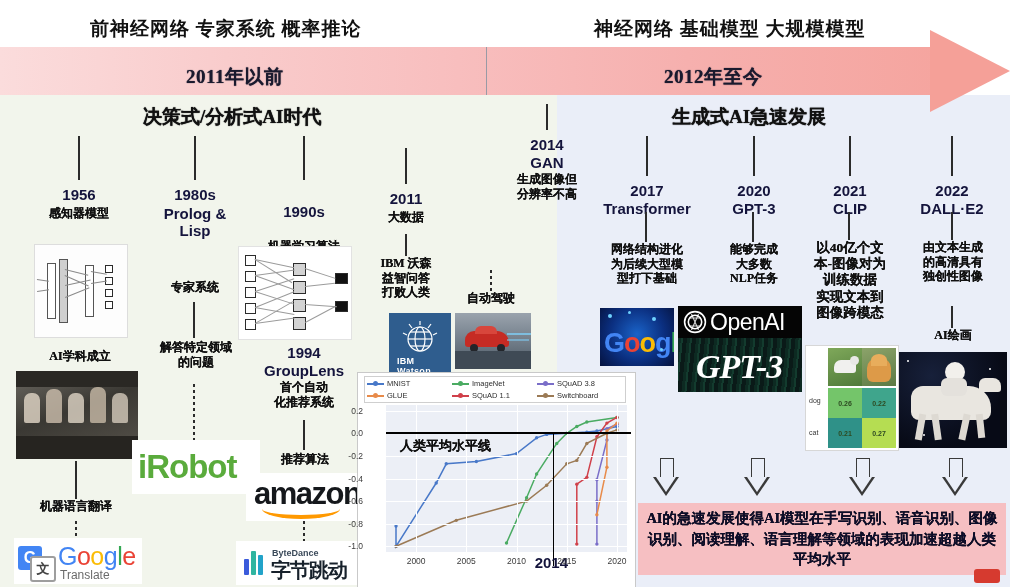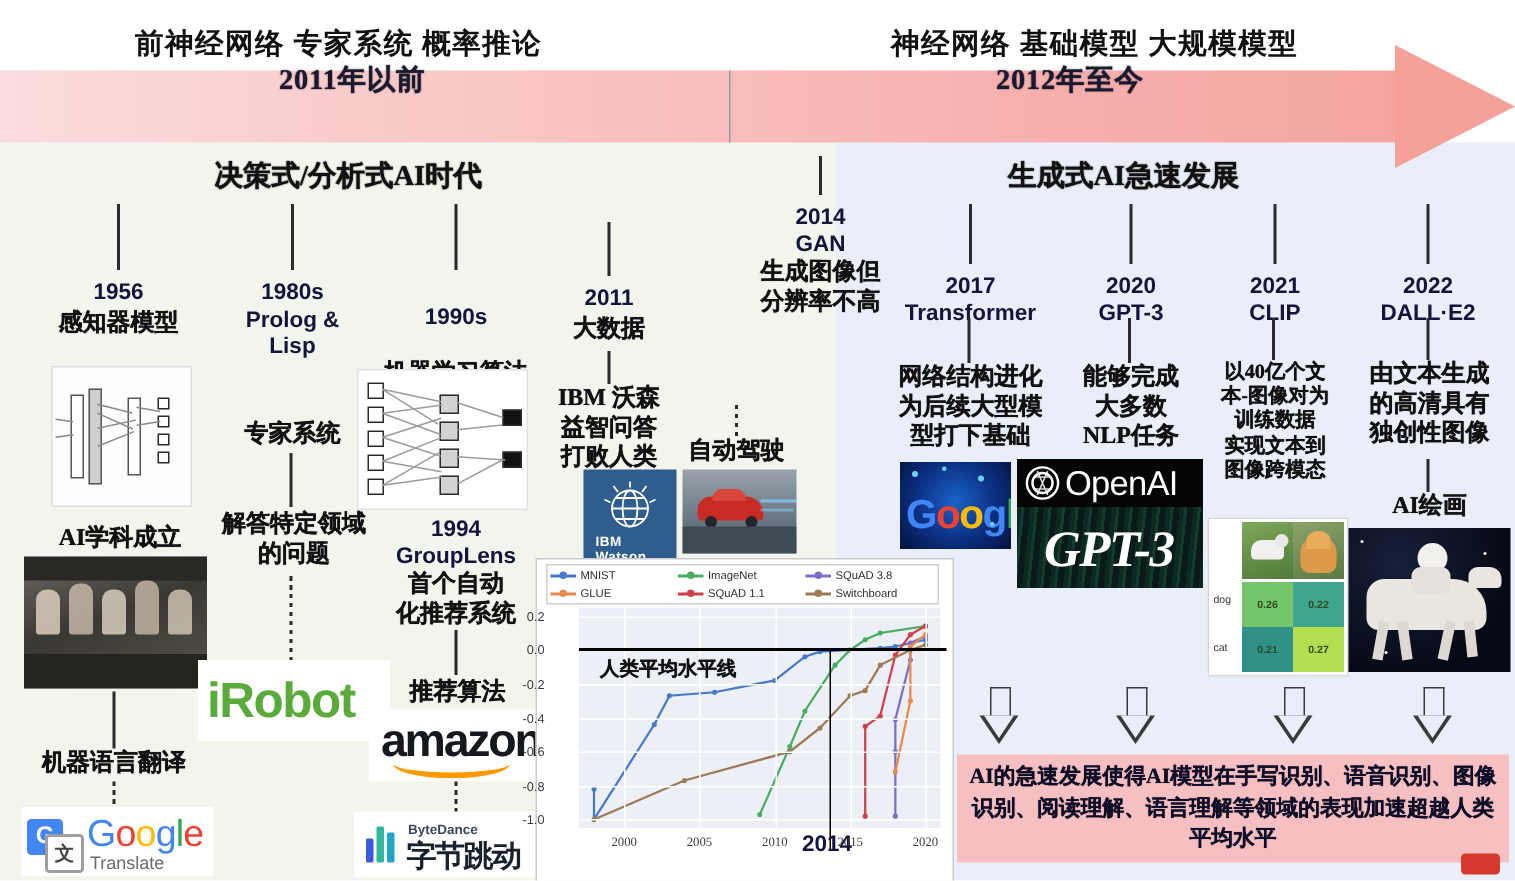--- a/index.html
+++ b/index.html
@@ -23,21 +23,21 @@
     position:absolute;left:0;top:0;width:955px;height:48px;
     background:linear-gradient(90deg,#fbdcdc 0%,#f9cdcd 22%,#f8bebe 48%,#f6b0ae 72%,#f5a49e 100%);
   }
   #arrow-head{
     position:absolute;left:930px;top:-17px;width:0;height:0;
     border-top:41px solid transparent;
     border-bottom:41px solid transparent;
     border-left:80px solid #f5a098;
   }
   .arrow-label{
-    position:absolute;top:40px;
+    position:absolute;top:64px;
     font-family:"Liberation Serif","DejaVu Serif",serif;
     font-weight:bold;font-size:19px;color:#1a1a2e;
     letter-spacing:.5px;white-space:nowrap;
     text-shadow:0 0 1px #1a1a2e;
   }
   #era-left-label{left:186px;}
   #era-right-label{left:664px;}
 
   
   .kw-row{
@@ -69,21 +69,21 @@
     font-family:"Liberation Sans","DejaVu Sans",sans-serif;
     font-weight:bold;font-size:15px;color:#14143c;line-height:1.18;
     white-space:nowrap;
   }
   .yr2{
     font-family:"Liberation Sans","DejaVu Sans",sans-serif;
     font-weight:bold;font-size:15px;color:#14143c;line-height:1.18;
   }
   .cn{
     font-family:"Liberation Serif","DejaVu Serif",serif;
-    font-weight:bold;font-size:16px;color:#111;line-height:1.22;
+    font-weight:bold;font-size:12px;color:#111;line-height:1.22;
     text-shadow:0 0 .5px #000;
   }
   .cn-sm{
     font-family:"Liberation Serif","DejaVu Serif",serif;
     font-weight:bold;font-size:13.5px;color:#111;line-height:1.2;
     text-shadow:0 0 .5px #000;
   }
   .dashstem{
     position:absolute;left:50%;margin-left:-1px;width:2px;
     background:repeating-linear-gradient(180deg,#2b2b2b 0 3px,transparent 3px 6px);
@@ -163,21 +163,21 @@
 
   
   #chart{
     position:absolute;left:357px;top:372px;width:277px;height:215px;
     background:#ffffff;border:1px solid #c9c9c9;
   }
   #chart-plot{position:absolute;left:28px;top:32px;width:241px;height:147px;background:#eceff6;}
   .gridv{position:absolute;top:0;bottom:0;width:1px;background:#ffffff;}
   .gridh{position:absolute;left:0;right:0;height:1px;background:#ffffff;}
   .ytick{position:absolute;right:272px;font-family:"Liberation Sans",sans-serif;font-size:8.5px;color:#3b3b3b;text-align:right;width:30px;}
-  .xtick{position:absolute;font-family:Liberation Serif, serif;font-size:8.5px;color:#3b3b3b;text-align:center;width:40px;}
+  .xtick{position:absolute;font-family:Liberation Sans, sans-serif;font-size:8.5px;color:#3b3b3b;text-align:center;width:40px;}
   #human-line{position:absolute;height:2px;background:#000;}
   #human-label{position:absolute;font-family:"Liberation Serif",serif;font-weight:bold;font-size:13px;color:#111;white-space:nowrap;text-shadow:0 0 .5px #000;}
   #vline-2014{position:absolute;width:1.5px;background:#000;}
   #lbl-2014{position:absolute;font-family:"Liberation Sans",sans-serif;font-weight:bold;font-size:15px;color:#14143c;}
   #legend{position:absolute;left:6px;top:3px;width:262px;height:27px;background:#fff;border:1px solid #cfcfcf;
      display:flex;flex-wrap:wrap;align-content:center;padding:1px 2px;box-sizing:border-box;}
   .lg{display:flex;align-items:center;width:33.2%;height:12px;}
   .lg-mk{width:17px;height:9px;position:relative;margin-right:3px;flex:0 0 17px;}
   .lg-mk i{position:absolute;left:0;top:4px;width:17px;height:1.6px;display:block;}
   .lg-mk b{position:absolute;left:6px;top:2px;width:5px;height:5px;border-radius:50%;display:block;}

